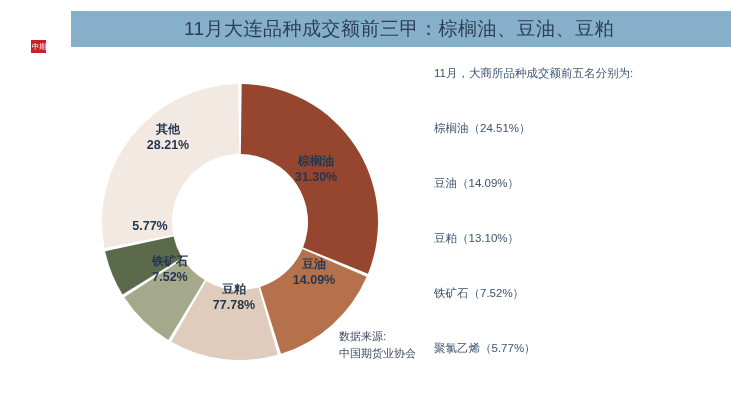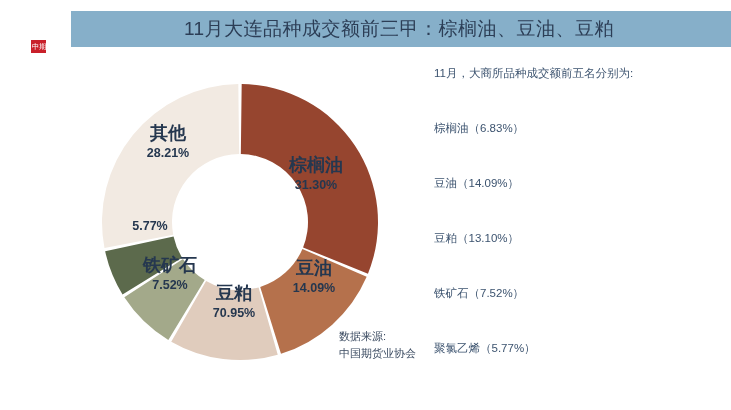--- a/index.html
+++ b/index.html
@@ -79,21 +79,21 @@
     position: absolute;
     text-align: center;
     color: #25374f;
     font-weight: bold;
     line-height: 1.28;
     white-space: nowrap;
     pointer-events: none;
   }
   .slice-label .name {
     display: block;
-    font-size: 18px;
+    font-size: 12px;
   }
   .slice-label .pct {
     display: block;
     font-size: 12.5px;
   }
 
   
   .lbl-palm      { left: 188px; top: 55px;  width: 80px; margin-top: 27px; }
   .lbl-soyoil    { left: 186px; top: 185px; width: 80px; }
   .lbl-soymeal   { left: 108px; top: 210px; width: 76px; }
@@ -162,21 +162,21 @@
     <span class="pct">31.30%</span>
   </div>
 
   <div class="slice-label lbl-soyoil">
     <span class="name">豆油</span>
     <span class="pct">14.09%</span>
   </div>
 
   <div class="slice-label lbl-soymeal">
     <span class="name">豆粕</span>
-    <span class="pct">70.95%</span>
+    <span class="pct">77.78%</span>
   </div>
 
   <div class="slice-label lbl-ironore">
     <span class="name">铁矿石</span>
     <span class="pct">7.52%</span>
   </div>
 
   <div class="slice-label lbl-pvc">
     <span class="pct">5.77%</span>
   </div>
@@ -187,18 +187,18 @@
   </div>
 </div>
 
 <div class="source-note">
   <div>数据来源:</div>
   <div>中国期货业协会</div>
 </div>
 
 <div class="text-panel">
   <div class="panel-intro">11月，大商所品种成交额前五名分别为:</div>
-  <div class="panel-item">棕榈油（6.83%）</div>
+  <div class="panel-item">棕榈油（24.51%）</div>
   <div class="panel-item">豆油（14.09%）</div>
   <div class="panel-item">豆粕（13.10%）</div>
   <div class="panel-item">铁矿石（7.52%）</div>
   <div class="panel-item">聚氯乙烯（5.77%）</div>
 </div>
 
 </body></html>

